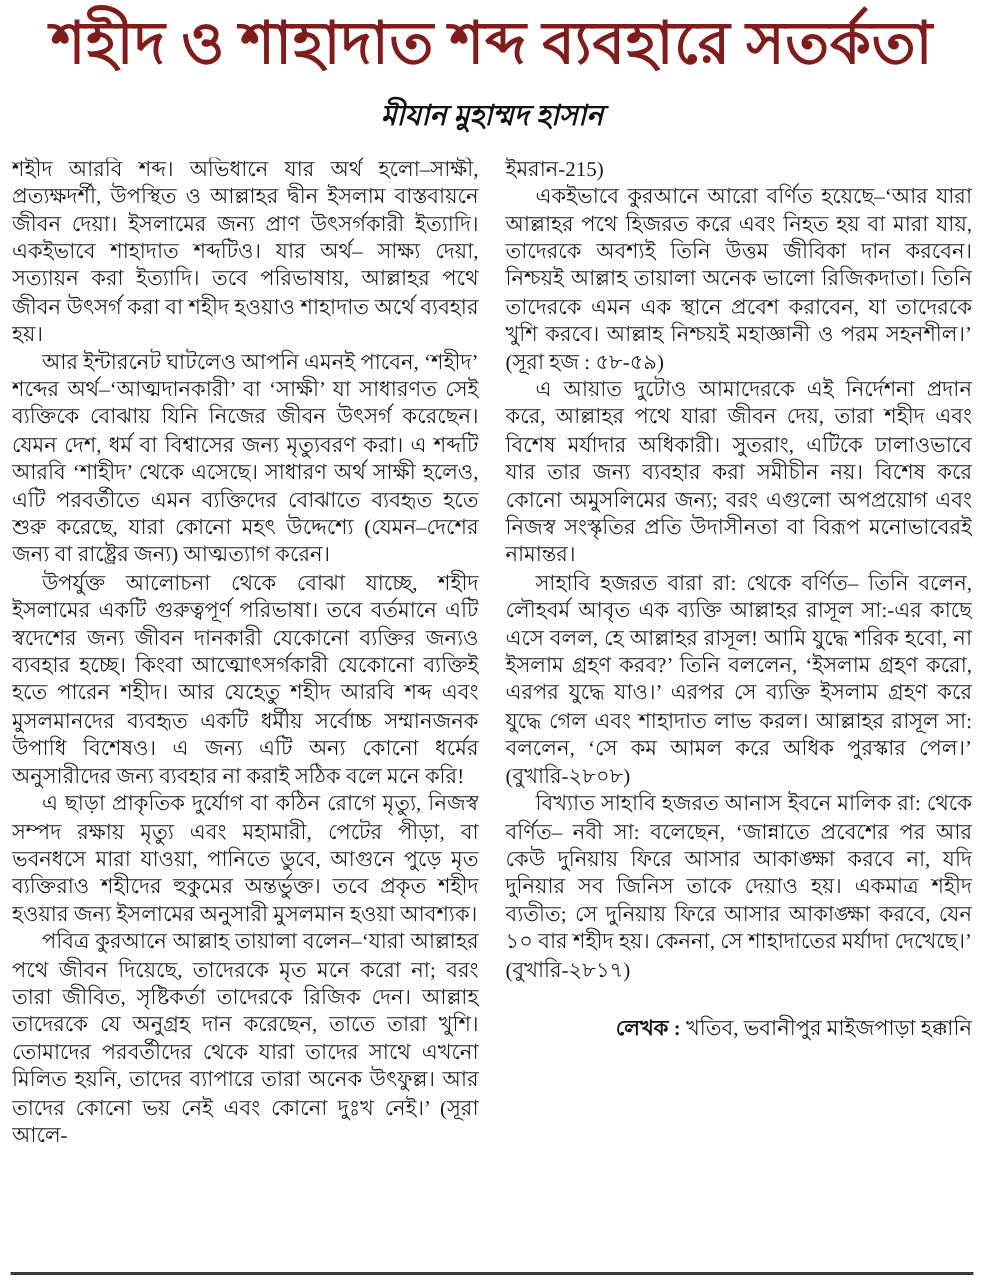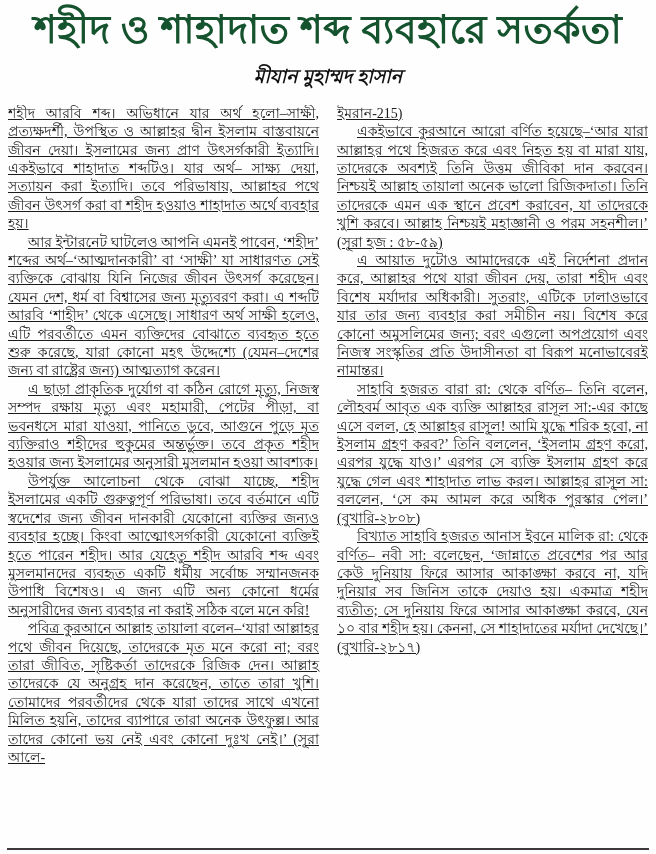--- a/index.html
+++ b/index.html
@@ -16,21 +16,21 @@
     background: #fefefe;
     color: #161616;
     overflow: hidden;
   }
   .title {
     margin: 2px 0 0 0;
     text-align: center;
     font-size: 39px;
     line-height: 1.25;
     font-weight: 700;
-    color: #14532d;
+    color: #7f1d1d;
     letter-spacing: 0.5px;
     white-space: nowrap;
   }
   .byline {
     margin-top: 7px;
     margin-bottom: 11px;
     text-align: center;
     font-size: 19px;
     font-weight: 700;
     color: #111;
@@ -43,21 +43,21 @@
     overflow: hidden;
   }
   .col {
     width: 311px;
     flex: 0 0 311px;
     text-align: justify;
     font-size: 14px;
     line-height: 18.4px;
     color: #1b1b1b;
   }
-  .col p { margin: 0; text-indent: 20px; text-decoration: underline; }
+  .col p { margin: 0; text-indent: 20px; }
   .col p.flush { text-indent: 0; }
   .author-credit {
     margin-top: 20px;
     text-align: right;
     font-size: 14px;
     line-height: 19.5px;
     color: #161616;
   }
   .author-label { font-weight: 700; }
   .bottom-rule {
@@ -74,33 +74,37 @@
 
   <h1 class="title">শহীদ ও শাহাদাত শব্দ ব্যবহারে সতর্কতা</h1>
 
   <div class="byline">মীযান মুহাম্মদ হাসান</div>
 
   <div class="columns">
 
     <div class="col">
       <p class="flush">শহীদ আরবি শব্দ। অভিধানে যার অর্থ হলো–সাক্ষী, প্রত্যক্ষদর্শী, উপস্থিত ও আল্লাহর দ্বীন ইসলাম বাস্তবায়নে জীবন দেয়া। ইসলামের জন্য প্রাণ উৎসর্গকারী ইত্যাদি। একইভাবে শাহাদাত শব্দটিও। যার অর্থ– সাক্ষ্য দেয়া, সত্যায়ন করা ইত্যাদি। তবে পরিভাষায়, আল্লাহর পথে জীবন উৎসর্গ করা বা শহীদ হওয়াও শাহাদাত অর্থে ব্যবহার হয়।</p>
       <p>আর ইন্টারনেট ঘাটলেও আপনি এমনই পাবেন, ‘শহীদ’ শব্দের অর্থ–‘আত্মদানকারী’ বা ‘সাক্ষী’ যা সাধারণত সেই ব্যক্তিকে বোঝায় যিনি নিজের জীবন উৎসর্গ করেছেন। যেমন দেশ, ধর্ম বা বিশ্বাসের জন্য মৃত্যুবরণ করা। এ শব্দটি আরবি ‘শাহীদ’ থেকে এসেছে। সাধারণ অর্থ সাক্ষী হলেও, এটি পরবর্তীতে এমন ব্যক্তিদের বোঝাতে ব্যবহৃত হতে শুরু করেছে, যারা কোনো মহৎ উদ্দেশ্যে (যেমন–দেশের জন্য বা রাষ্ট্রের জন্য) আত্মত্যাগ করেন।</p>
+      <p>উপর্যুক্ত আলোচনা থেকে বোঝা যাচ্ছে, শহীদ ইসলামের একটি গুরুত্বপূর্ণ পরিভাষা। তবে বর্তমানে এটি স্বদেশের জন্য জীবন দানকারী যেকোনো ব্যক্তির জন্যও ব্যবহার হচ্ছে। কিংবা আত্মোৎসর্গকারী যেকোনো ব্যক্তিই হতে পারেন শহীদ। আর যেহেতু শহীদ আরবি শব্দ এবং মুসলমানদের ব্যবহৃত একটি ধর্মীয় সর্বোচ্চ সম্মানজনক উপাধি বিশেষও। এ জন্য এটি অন্য কোনো ধর্মের অনুসারীদের জন্য ব্যবহার না করাই সঠিক বলে মনে করি!</p>
       <p>এ ছাড়া প্রাকৃতিক দুর্যোগ বা কঠিন রোগে মৃত্যু, নিজস্ব সম্পদ রক্ষায় মৃত্যু এবং মহামারী, পেটের পীড়া, বা ভবনধসে মারা যাওয়া, পানিতে ডুবে, আগুনে পুড়ে মৃত ব্যক্তিরাও শহীদের হুকুমের অন্তর্ভুক্ত। তবে প্রকৃত শহীদ হওয়ার জন্য ইসলামের অনুসারী মুসলমান হওয়া আবশ্যক।</p>
-      <p>উপর্যুক্ত আলোচনা থেকে বোঝা যাচ্ছে, শহীদ ইসলামের একটি গুরুত্বপূর্ণ পরিভাষা। তবে বর্তমানে এটি স্বদেশের জন্য জীবন দানকারী যেকোনো ব্যক্তির জন্যও ব্যবহার হচ্ছে। কিংবা আত্মোৎসর্গকারী যেকোনো ব্যক্তিই হতে পারেন শহীদ। আর যেহেতু শহীদ আরবি শব্দ এবং মুসলমানদের ব্যবহৃত একটি ধর্মীয় সর্বোচ্চ সম্মানজনক উপাধি বিশেষও। এ জন্য এটি অন্য কোনো ধর্মের অনুসারীদের জন্য ব্যবহার না করাই সঠিক বলে মনে করি!</p>
       <p>পবিত্র কুরআনে আল্লাহ তায়ালা বলেন–‘যারা আল্লাহর পথে জীবন দিয়েছে, তাদেরকে মৃত মনে করো না; বরং তারা জীবিত, সৃষ্টিকর্তা তাদেরকে রিজিক দেন। আল্লাহ তাদেরকে যে অনুগ্রহ দান করেছেন, তাতে তারা খুশি। তোমাদের পরবর্তীদের থেকে যারা তাদের সাথে এখনো মিলিত হয়নি, তাদের ব্যাপারে তারা অনেক উৎফুল্ল। আর তাদের কোনো ভয় নেই এবং কোনো দুঃখ নেই।’ (সূরা আলে-</p>
     </div>
 
     <div class="col">
       <p class="flush">ইমরান-215)</p>
       <p>একইভাবে কুরআনে আরো বর্ণিত হয়েছে–‘আর যারা আল্লাহর পথে হিজরত করে এবং নিহত হয় বা মারা যায়, তাদেরকে অবশ্যই তিনি উত্তম জীবিকা দান করবেন। নিশ্চয়ই আল্লাহ তায়ালা অনেক ভালো রিজিকদাতা। তিনি তাদেরকে এমন এক স্থানে প্রবেশ করাবেন, যা তাদেরকে খুশি করবে। আল্লাহ নিশ্চয়ই মহাজ্ঞানী ও পরম সহনশীল।’ (সূরা হজ : ৫৮-৫৯)</p>
       <p>এ আয়াত দুটোও আমাদেরকে এই নির্দেশনা প্রদান করে, আল্লাহর পথে যারা জীবন দেয়, তারা শহীদ এবং বিশেষ মর্যাদার অধিকারী। সুতরাং, এটিকে ঢালাওভাবে যার তার জন্য ব্যবহার করা সমীচীন নয়। বিশেষ করে কোনো অমুসলিমের জন্য; বরং এগুলো অপপ্রয়োগ এবং নিজস্ব সংস্কৃতির প্রতি উদাসীনতা বা বিরূপ মনোভাবেরই নামান্তর।</p>
       <p>সাহাবি হজরত বারা রা: থেকে বর্ণিত– তিনি বলেন, লৌহবর্ম আবৃত এক ব্যক্তি আল্লাহর রাসূল সা:-এর কাছে এসে বলল, হে আল্লাহর রাসূল! আমি যুদ্ধে শরিক হবো, না ইসলাম গ্রহণ করব?’ তিনি বললেন, ‘ইসলাম গ্রহণ করো, এরপর যুদ্ধে যাও।’ এরপর সে ব্যক্তি ইসলাম গ্রহণ করে যুদ্ধে গেল এবং শাহাদাত লাভ করল। আল্লাহর রাসূল সা: বললেন, ‘সে কম আমল করে অধিক পুরস্কার পেল।’ (বুখারি-২৮০৮)</p>
       <p>বিখ্যাত সাহাবি হজরত আনাস ইবনে মালিক রা: থেকে বর্ণিত– নবী সা: বলেছেন, ‘জান্নাতে প্রবেশের পর আর কেউ দুনিয়ায় ফিরে আসার আকাঙ্ক্ষা করবে না, যদি দুনিয়ার সব জিনিস তাকে দেয়াও হয়। একমাত্র শহীদ ব্যতীত; সে দুনিয়ায় ফিরে আসার আকাঙ্ক্ষা করবে, যেন ১০ বার শহীদ হয়। কেননা, সে শাহাদাতের মর্যাদা দেখেছে।’ (বুখারি-২৮১৭)</p>
 
       <div class="author-credit">
+        <div>
+          <span class="author-label">লেখক :</span>
+          <span>খতিব, ভবানীপুর মাইজপাড়া হক্কানি</span>
+        </div>
       </div>
     </div>
 
   </div>
 
   <div class="bottom-rule"></div>
 
 </div>
 
 </body></html>

